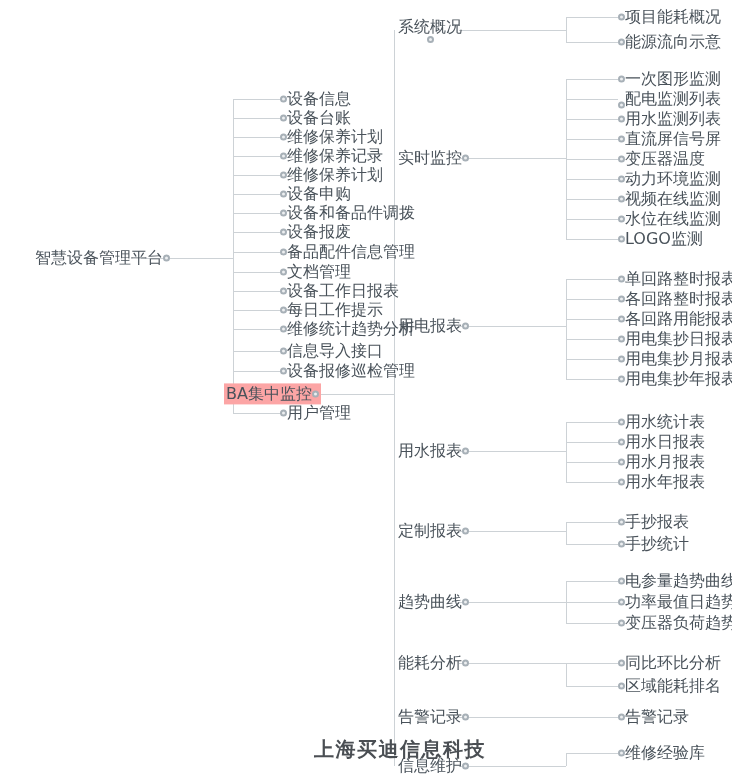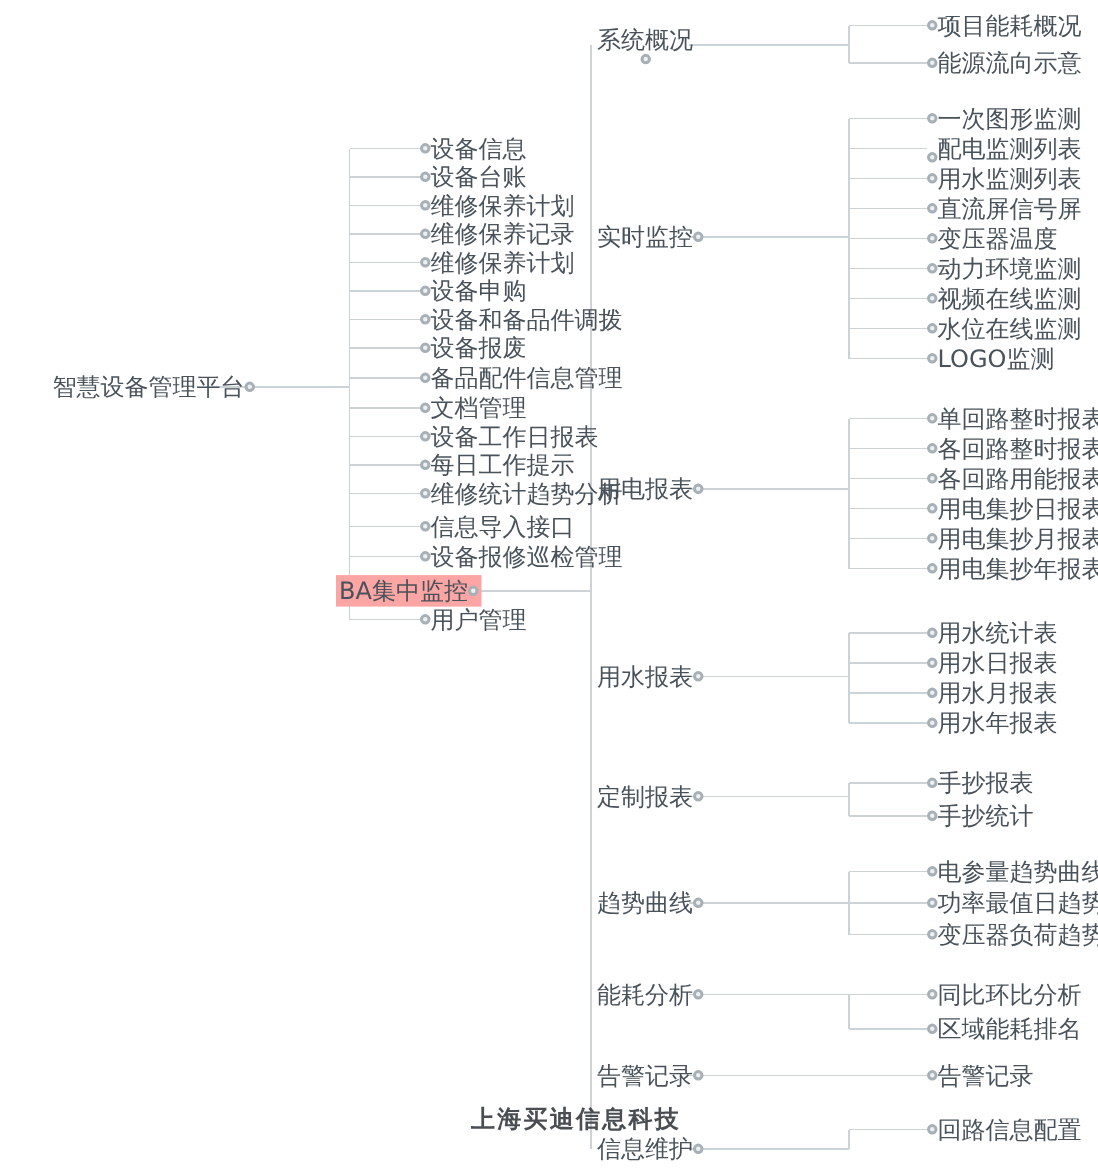--- a/index.html
+++ b/index.html
@@ -17,21 +17,21 @@
     transform: translateY(-50%);
     font-size: 16px; color: #49525a; white-space: nowrap; line-height: 1.2;
   }
   .node .dot {
     width: 7px; height: 7px; border-radius: 50%;
     border: 2px solid #a7b0b7; background: #edeff1; flex: 0 0 auto;
   }
   .node.bg { background: #fca5a5; padding: 1px 2px; }
   .watermark {
     position: absolute; left: 314px; top: 736px;
-    font-size: 16px; font-weight: 700; color: #3b4045;
+    font-size: 20px; font-weight: 700; color: #3b4045;
     letter-spacing: 1.5px; opacity: 0.92; white-space: nowrap;
   }
 </style>
 </head>
 <body>
 
 <div id="mindmap">
   <svg id="links" width="732" height="781">
       <line x1="141" y1="258" x2="233" y2="258"></line>
       <line x1="233" y1="99" x2="233" y2="413"></line>
@@ -322,16 +322,16 @@
     <div class="node" style="left: 618px; top: 717px;">
       <span class="dot"></span>
       <span class="lbl">告警记录</span>
     </div>
     <div class="node" style="left: 398px; top: 766px;">
       <span class="lbl">信息维护</span>
       <span class="dot"></span>
     </div>
     <div class="node" style="left: 618px; top: 753px;">
       <span class="dot"></span>
-      <span class="lbl">回路信息配置</span>
+      <span class="lbl">维修经验库</span>
     </div>
     <div class="watermark">上海买迪信息科技</div>
 </div>
 
 </body></html>

